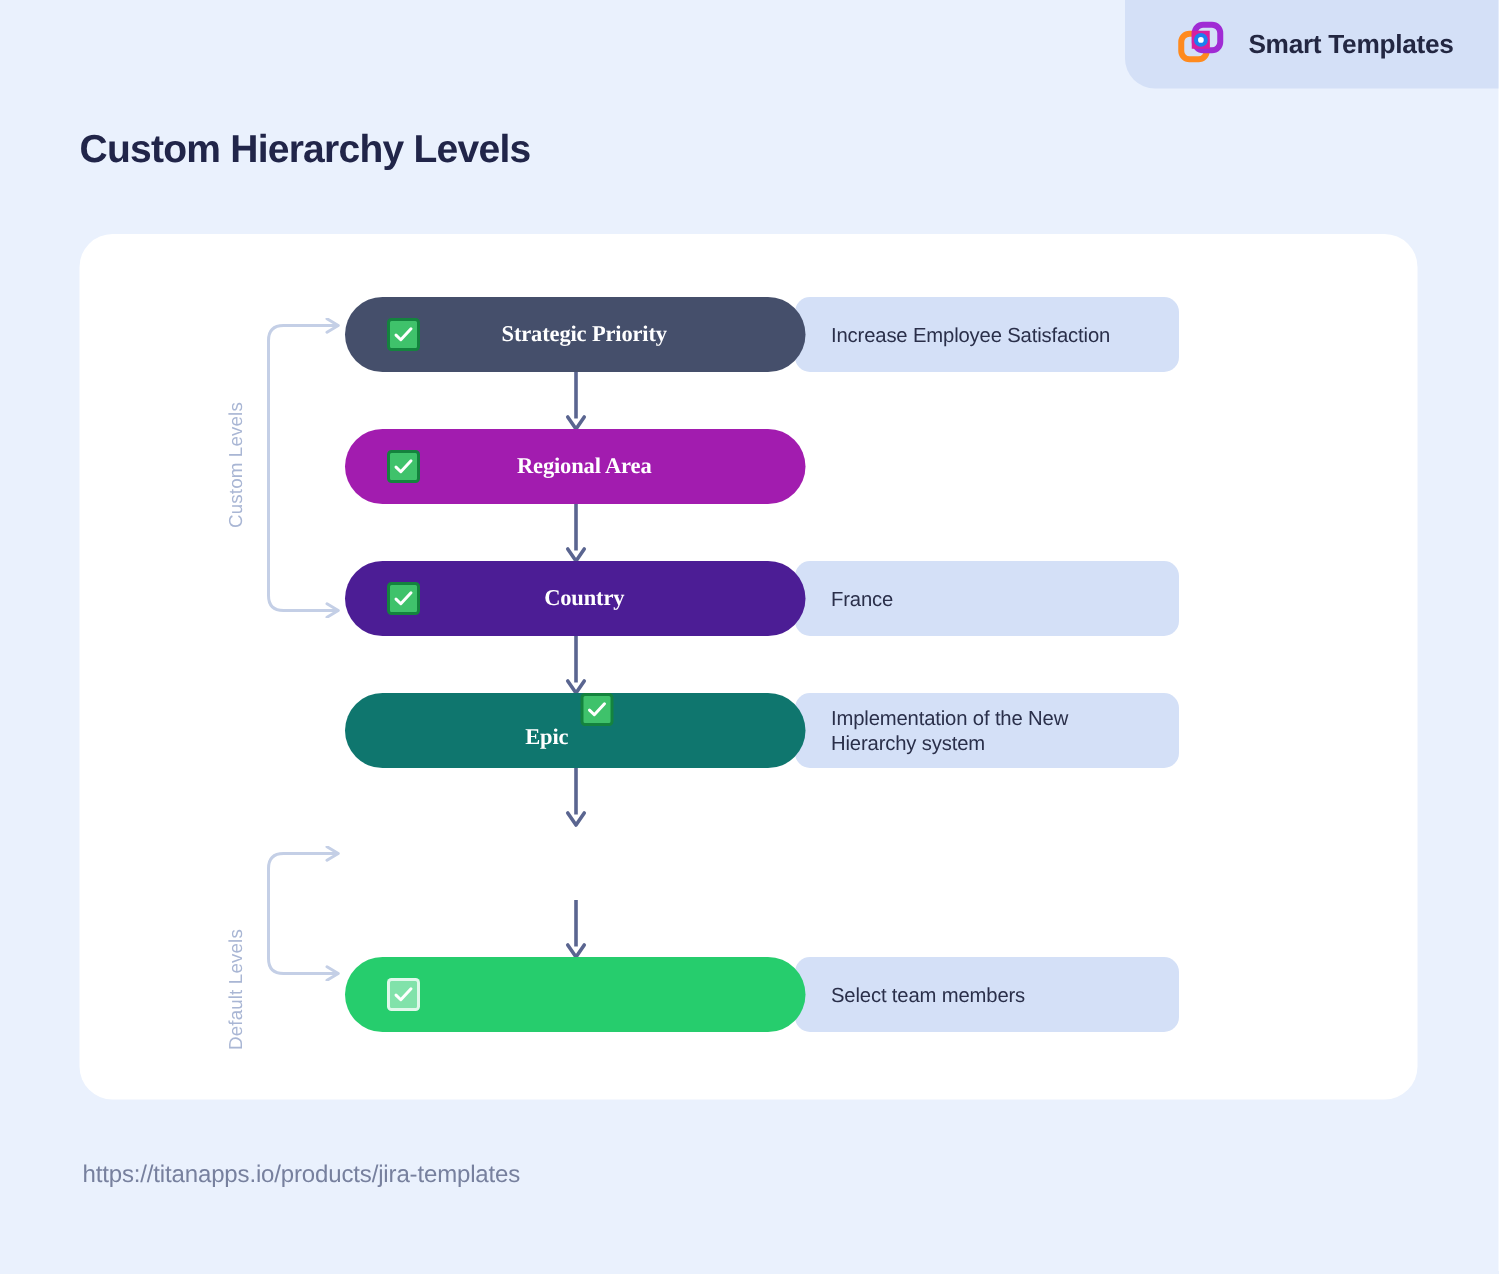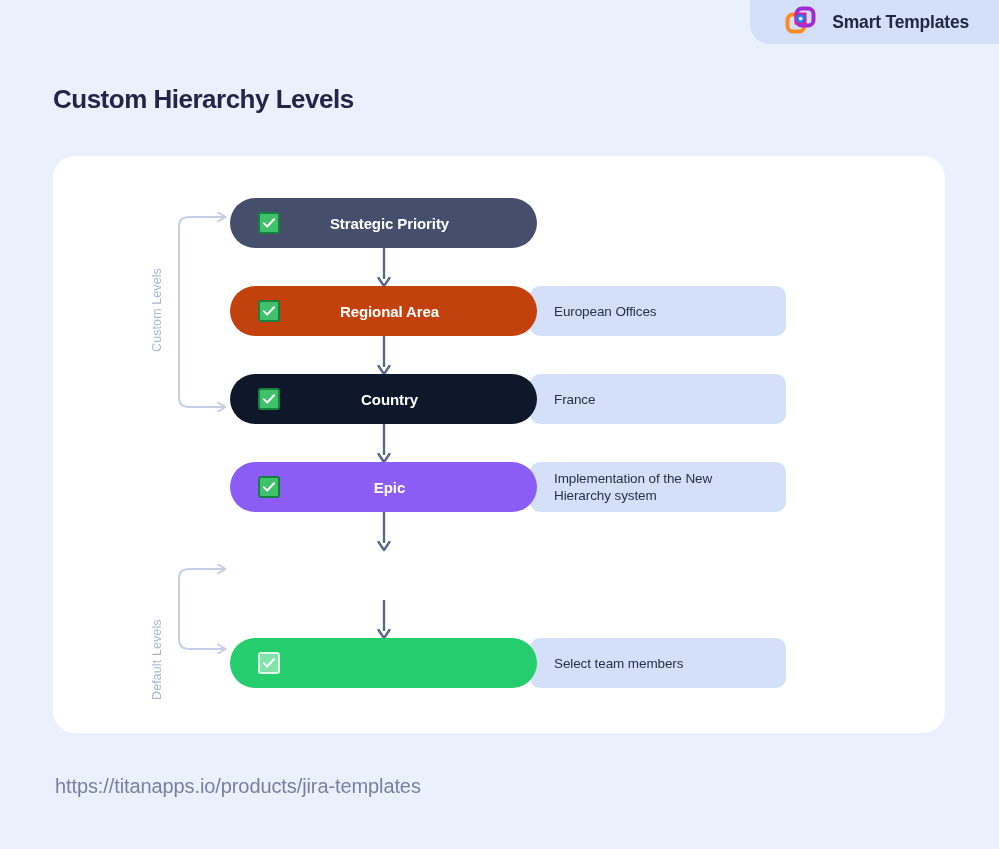--- a/index.html
+++ b/index.html
@@ -13,21 +13,21 @@
     font-family: "Liberation Sans", sans-serif;
     overflow: hidden;
     position: relative;
   }
 
   
   .brand-badge {
     position: absolute;
     top: 0;
     right: 0;
-    height: 44px;
+    height: 59px;
     padding-left: 34px;
     padding-right: 30px;
     background: #d4e0f7;
     border-bottom-left-radius: 20px;
     display: flex;
     align-items: center;
     gap: 14px;
     box-sizing: border-box;
   }
   .brand-logo {
@@ -118,20 +118,21 @@
     box-sizing: border-box;
   }
   .pill-label {
     flex: 1;
     text-align: center;
     font-size: 15px;
     font-weight: bold;
     color: #ffffff;
     letter-spacing: -0.1px;
     padding-right: 38px;
+    font-family: Liberation Serif, serif;
   }
   .checkbox {
     width: 22px;
     height: 22px;
     margin-left: 28px;
     border-radius: 3px;
     display: flex;
     align-items: center;
     justify-content: center;
     flex: 0 0 22px;
@@ -167,21 +168,21 @@
     white-space: nowrap;
     transform-origin: left top;
     transform: rotate(-90deg);
   }
 
   
   .footer-url {
     position: absolute;
     left: 55px;
     top: 775px;
-    font-size: 20px;
+    font-size: 16px;
     color: #77809e;
     letter-spacing: -0.1px;
   }
 </style>
 </head>
 <body>
 
 <div class="brand-badge">
   <span class="brand-logo">
     <svg width="34" height="34" viewBox="0 0 34 34">
@@ -248,64 +249,64 @@
     </svg>
   </div>
   <div class="connector" style="top:600px; height:40px;">
     <svg width="16" height="40" viewBox="0 0 16 40">
       <line x1="8" y1="0" x2="8" y2="31" stroke="#5a6590" stroke-width="2.4"></line>
       <path d="M2.5 30 L8 38 L13.5 30" fill="none" stroke="#5a6590" stroke-width="2.4" stroke-linecap="round" stroke-linejoin="round"></path>
     </svg>
   </div>
 
   <div class="row" style="top:198px;">
+    <div class="desc-panel">
+      <span class="desc-text">Increase Employee Satisfaction</span>
+    </div>
     <div class="pill" style="background:#454f6b;">
       <span class="checkbox dark-style">
         <svg width="14" height="14" viewBox="0 0 14 14">
           <path d="M2 7.4 L5.2 10.5 L12 3.2" fill="none" stroke="#ffffff" stroke-width="2" stroke-linecap="round" stroke-linejoin="round"></path>
         </svg>
       </span>
       <span class="pill-label">Strategic Priority</span>
     </div>
   </div>
 
   <div class="row" style="top:286px;">
-    <div class="desc-panel">
-      <span class="desc-text">European Offices</span>
-    </div>
-    <div class="pill" style="background:#c2410c;">
+    <div class="pill" style="background:#a21caf;">
       <span class="checkbox dark-style">
         <svg width="14" height="14" viewBox="0 0 14 14">
           <path d="M2 7.4 L5.2 10.5 L12 3.2" fill="none" stroke="#ffffff" stroke-width="2" stroke-linecap="round" stroke-linejoin="round"></path>
         </svg>
       </span>
       <span class="pill-label">Regional Area</span>
     </div>
   </div>
 
   <div class="row" style="top:374px;">
     <div class="desc-panel">
       <span class="desc-text">France</span>
     </div>
-    <div class="pill" style="background:#0f172a;justify-content:space-between;">
+    <div class="pill" style="background:#4c1d95;justify-content:space-between;">
       <span class="checkbox dark-style">
         <svg width="14" height="14" viewBox="0 0 14 14">
           <path d="M2 7.4 L5.2 10.5 L12 3.2" fill="none" stroke="#ffffff" stroke-width="2" stroke-linecap="round" stroke-linejoin="round"></path>
         </svg>
       </span>
       <span class="pill-label">Country</span>
     </div>
   </div>
 
   <div class="row" style="top:462px;">
     <div class="desc-panel">
       <span class="desc-text">Implementation of the New
 Hierarchy system</span>
     </div>
-    <div class="pill" style="background:#8b5cf6;">
+    <div class="pill" style="background:#0f766e;flex-direction:column;">
       <span class="checkbox dark-style">
         <svg width="14" height="14" viewBox="0 0 14 14">
           <path d="M2 7.4 L5.2 10.5 L12 3.2" fill="none" stroke="#ffffff" stroke-width="2" stroke-linecap="round" stroke-linejoin="round"></path>
         </svg>
       </span>
       <span class="pill-label">Epic</span>
     </div>
   </div>
 
   <div class="row" style="top:550px;">

